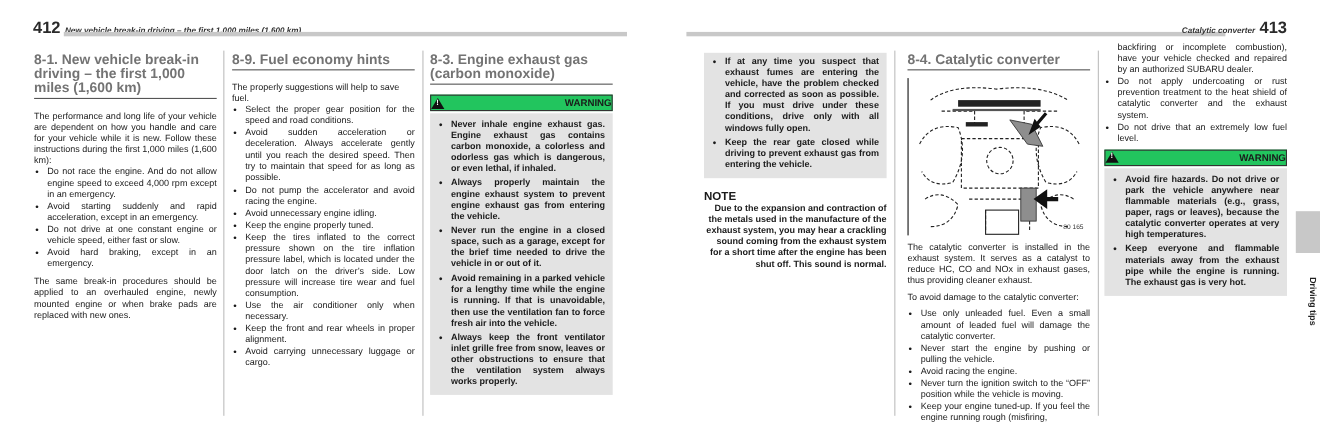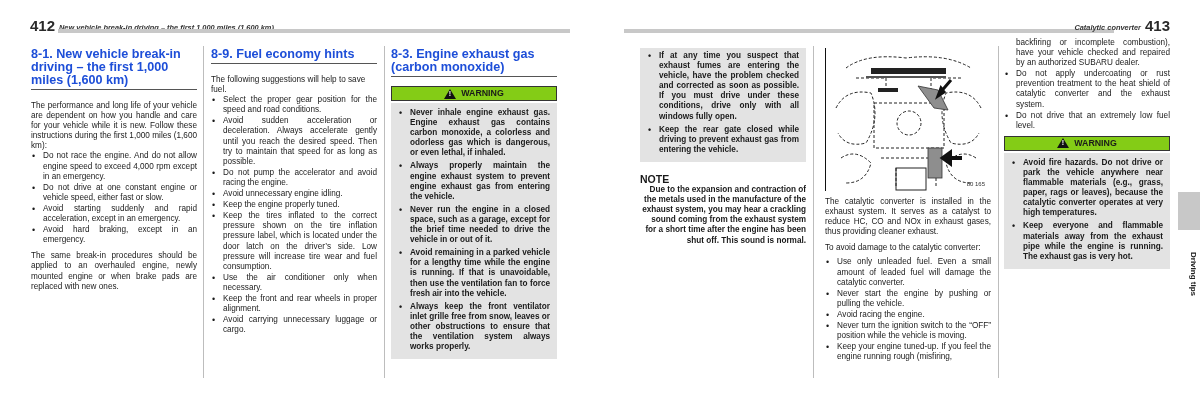--- a/index.html
+++ b/index.html
@@ -17,28 +17,28 @@
   .page-num { font-weight: bold; font-size: 15px; line-height: 15px; color: #2a2a2a; }
   .running-title { font-style: italic; font-weight: bold; font-size: 7.4px; color: #333; margin: 0 4px 1px 4px; }
   .head-rule { position: absolute; top: 29px; height: 4px; background: #c8c8c8; }
   .page-left .head-rule { left: 58px; width: 512px; }
   .page-right .head-rule { left: 24px; width: 490px; }
 
   
   .col { position: absolute; top: 48px; bottom: 0; font-size: 8.2px; line-height: 10.1px; }
   .col-rule { position: absolute; top: 46px; width: 1px; height: 332px; background: #bdbdbd; }
 
-  .sec-title { font-weight: bold; font-size: 12.6px; line-height: 13px; color: #1d4ed8; padding-bottom: 2px; border-bottom: 1px solid #555; margin-bottom: 11px; }
+  .sec-title { font-weight: bold; font-size: 12.6px; line-height: 13px; color: #737373; padding-bottom: 2px; border-bottom: 1px solid #555; margin-bottom: 11px; }
 
   p { text-align: justify; margin-bottom: 6px; }
   ul { list-style: none; }
   li { position: relative; padding-left: 12px; text-align: justify; margin-bottom: 1px; }
   li::before { content: "\2022"; position: absolute; left: 1px; top: 0; font-size: 9px; }
 
-  .warn-head { border: 1px solid #333; background: #84cc16; height: 15px; display: flex; align-items: center; justify-content: center; font-weight: bold; font-size: 8.8px; margin-bottom: 2px; }
+  .warn-head { border: 1px solid #333; background: #22c55e; height: 15px; display: flex; align-items: center; justify-content: space-between; font-weight: bold; font-size: 8.8px; margin-bottom: 2px; }
   .warn-tri { width: 0; height: 0; border-left: 6px solid transparent; border-right: 6px solid transparent; border-bottom: 10px solid #111; margin-right: 5px; position: relative; }
   .warn-tri::after { content: "!"; position: absolute; left: -1.5px; top: 1px; font-size: 7px; color: #fff; font-weight: bold; line-height: 8px; }
   .warn-body { background: #e3e3e3; padding: 5px 7px 4px 7px; font-weight: bold; }
   .warn-body li { margin-bottom: 3px; }
 
   .note-title { font-weight: bold; font-size: 10.5px; margin-bottom: 1px; }
   .note-body { font-weight: bold; text-align: right; }
 
   .figure { position: relative; height: 143px; border-left: 1px solid #111; margin-bottom: 6px; overflow: hidden; }
   .fig-id { position: absolute; right: 6px; bottom: 2px; font-size: 6px; color: #333; }
@@ -54,31 +54,31 @@
     <span class="page-num">412</span>
     <span class="running-title">New vehicle break-in driving – the first 1,000 miles (1,600 km)</span>
   </div>
   <div class="head-rule"></div>
 
   <div class="col" style="left:31px; width:166px;">
     <div class="sec-title">8-1. New vehicle break-in driving – the first 1,000 miles (1,600 km)</div>
     <p style="margin-top:4px;">The performance and long life of your vehicle are dependent on how you handle and care for your vehicle while it is new. Follow these instructions during the first 1,000 miles (1,600 km):</p>
     <ul style="margin-top:-6px;">
       <li>Do not race the engine. And do not allow engine speed to exceed 4,000 rpm except in an emergency.</li>
+      <li>Avoid starting suddenly and rapid acceleration, except in an emergency.</li>
       <li>Do not drive at one constant engine or vehicle speed, either fast or slow.</li>
-      <li>Avoid starting suddenly and rapid acceleration, except in an emergency.</li>
       <li>Avoid hard braking, except in an emergency.</li>
     </ul>
     <p style="margin-top:6px;">The same break-in procedures should be applied to an overhauled engine, newly mounted engine or when brake pads are replaced with new ones.</p>
   </div>
   <div class="col-rule" style="left:203px;"></div>
 
   <div class="col" style="left:211px; width:166px;">
     <div class="sec-title">8-9. Fuel economy hints</div>
-    <p style="text-align:left; margin-bottom:0;">The following suggestions will help to save fuel.</p>
+    <p style="text-align:left; margin-bottom:0;">The properly suggestions will help to save fuel.</p>
     <ul>
       <li>Select the proper gear position for the speed and road conditions.</li>
       <li>Avoid sudden acceleration or deceleration. Always accelerate gently until you reach the desired speed. Then try to maintain that speed for as long as possible.</li>
       <li>Do not pump the accelerator and avoid racing the engine.</li>
       <li>Avoid unnecessary engine idling.</li>
       <li>Keep the engine properly tuned.</li>
       <li>Keep the tires inflated to the correct pressure shown on the tire inflation pressure label, which is located under the door latch on the driver’s side. Low pressure will increase tire wear and fuel consumption.</li>
       <li>Use the air conditioner only when necessary.</li>
       <li>Keep the front and rear wheels in proper alignment.</li>
       <li>Avoid carrying unnecessary luggage or cargo.</li>
@@ -119,20 +119,21 @@
       </ul>
     </div>
     <div style="margin-top:12px;">
       <div class="note-title">NOTE</div>
       <div class="note-body">Due to the expansion and contraction of the metals used in the manufacture of the exhaust system, you may hear a crackling sound coming from the exhaust system for a short time after the engine has been shut off. This sound is normal.</div>
     </div>
   </div>
   <div class="col-rule" style="left:213px;"></div>
 
   <div class="col" style="left:225px; width:166px;">
+    <div class="sec-title" style="margin-bottom:7px;">8-4. Catalytic converter</div>
     <div class="figure">
       <svg width="165" height="143" viewBox="0 0 165 143">
         <g fill="none" stroke="#222" stroke-width="1" stroke-dasharray="3 2">
           <path d="M20 20 Q40 5 80 10 Q120 5 145 20"></path>
           <path d="M10 60 Q20 40 45 45 Q55 70 40 95 Q20 100 12 85"></path>
           <path d="M155 60 Q145 40 120 45 Q110 70 125 95 Q145 100 153 85"></path>
           <path d="M15 110 Q30 100 45 115 Q40 135 20 135"></path>
           <path d="M150 110 Q135 100 120 115 Q125 135 145 135"></path>
           <rect x="48" y="55" width="70" height="45"></rect>
           <path d="M30 30 L60 30 L60 45 M135 30 L105 30 L105 45"></path>

